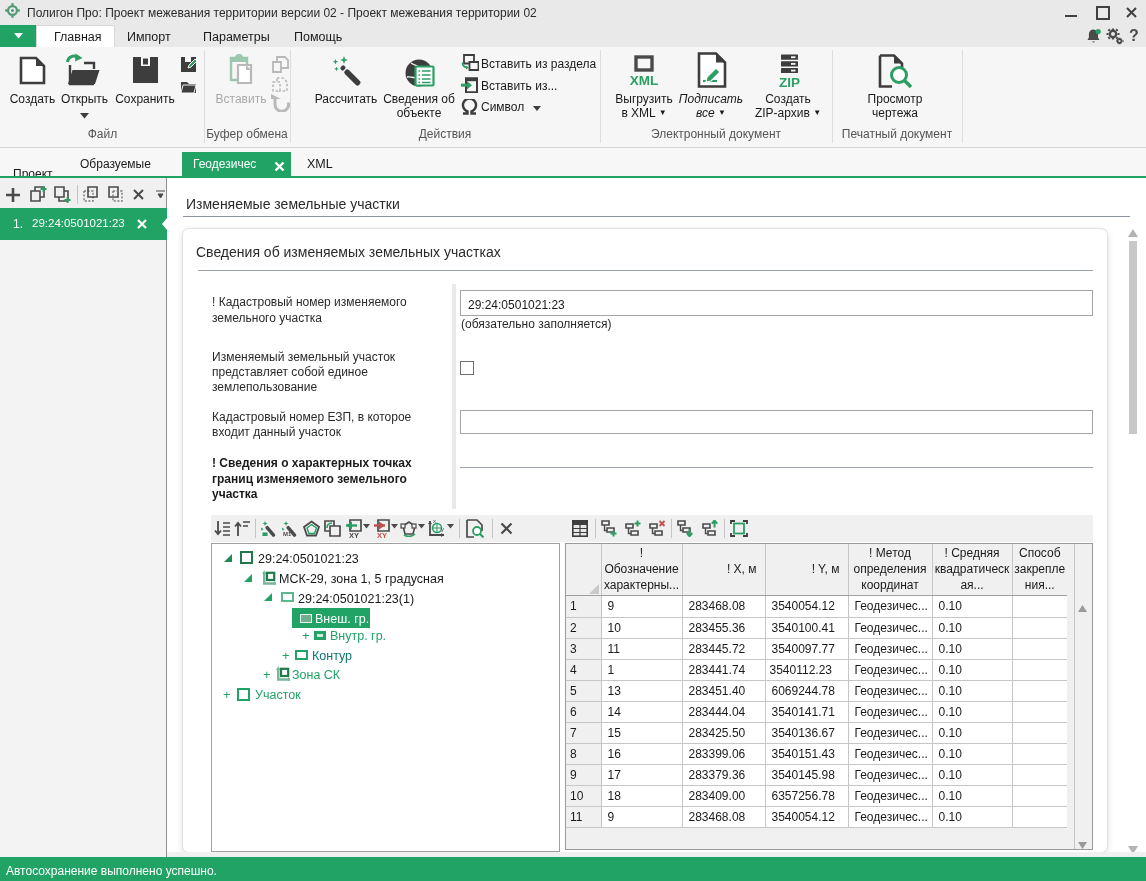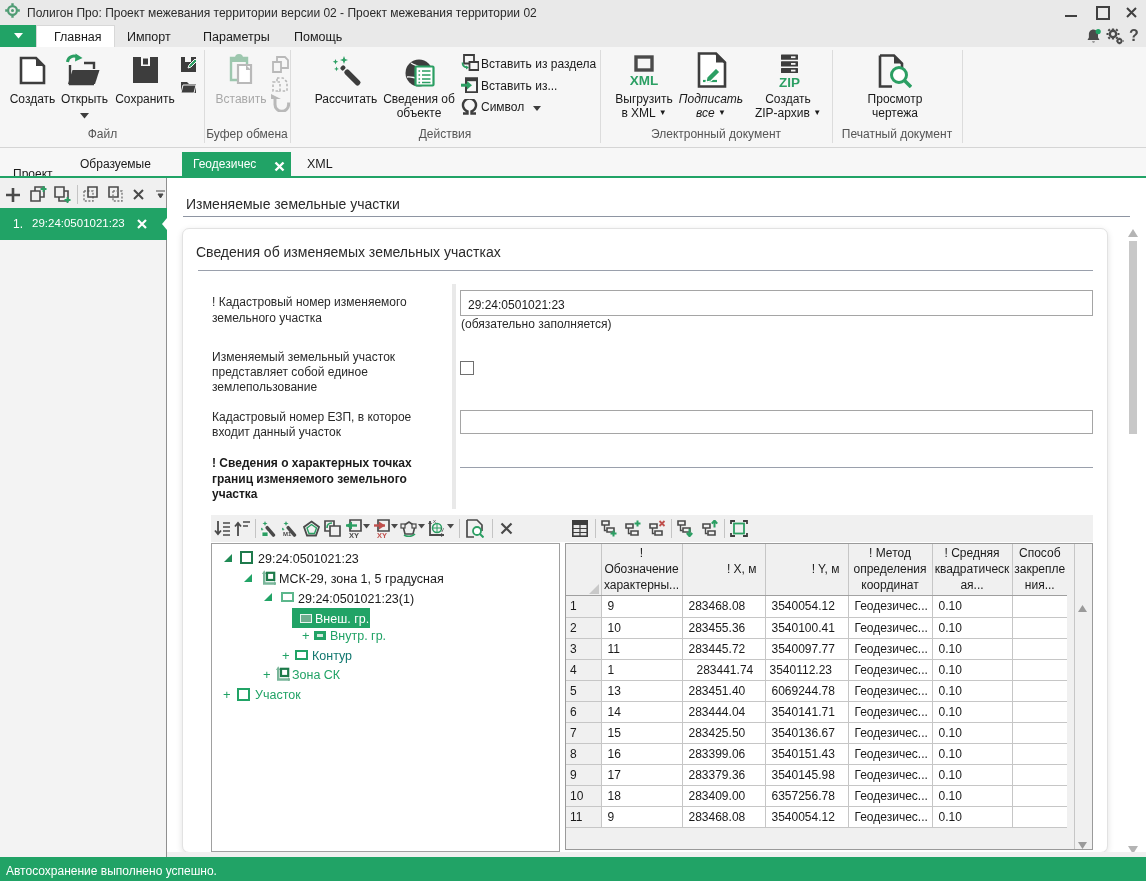--- a/index.html
+++ b/index.html
@@ -522,21 +522,21 @@
             <td style="border:1px solid #c6c6c6;border-top:none;background:#fff;padding-left:6px;">11</td>
             <td style="border:1px solid #c6c6c6;border-top:none;background:#fff;padding-left:6px;">283445.72</td>
             <td style="border:1px solid #c6c6c6;border-top:none;background:#fff;padding-left:6px;">3540097.77</td>
             <td style="border:1px solid #c6c6c6;border-top:none;background:#fff;padding-left:6px;">Геодезичес...</td>
             <td style="border:1px solid #c6c6c6;border-top:none;background:#fff;padding-left:6px;">0.10</td>
             <td style="border:1px solid #c6c6c6;border-top:none;border-right:none;background:#fff;"></td>
           </tr>
           <tr style="height:21px;">
             <td style="border:1px solid #c6c6c6;border-top:none;border-left:none;background:#f0f0f0;padding-left:4px;">4</td>
             <td style="border:1px solid #c6c6c6;border-top:none;background:#fff;padding-left:6px;">1</td>
-            <td style="border:1px solid #c6c6c6;border-top:none;background:#fff;padding-left:14px;">283441.74</td>
+            <td style="border:1px solid #c6c6c6;border-top:none;background:#fff;padding-left:6px;">283441.74</td>
             <td style="border:1px solid #c6c6c6;border-top:none;background:#fff;padding-left:4px;">3540112.23</td>
             <td style="border:1px solid #c6c6c6;border-top:none;background:#fff;padding-left:6px;">Геодезичес...</td>
             <td style="border:1px solid #c6c6c6;border-top:none;background:#fff;padding-left:6px;">0.10</td>
             <td style="border:1px solid #c6c6c6;border-top:none;border-right:none;background:#fff;"></td>
           </tr>
           <tr style="height:21px;">
             <td style="border:1px solid #c6c6c6;border-top:none;border-left:none;background:#f0f0f0;padding-left:4px;">5</td>
             <td style="border:1px solid #c6c6c6;border-top:none;background:#fff;padding-left:6px;">13</td>
             <td style="border:1px solid #c6c6c6;border-top:none;background:#fff;padding-left:6px;">283451.40</td>
             <td style="border:1px solid #c6c6c6;border-top:none;background:#fff;padding-left:6px;">6069244.78</td>

